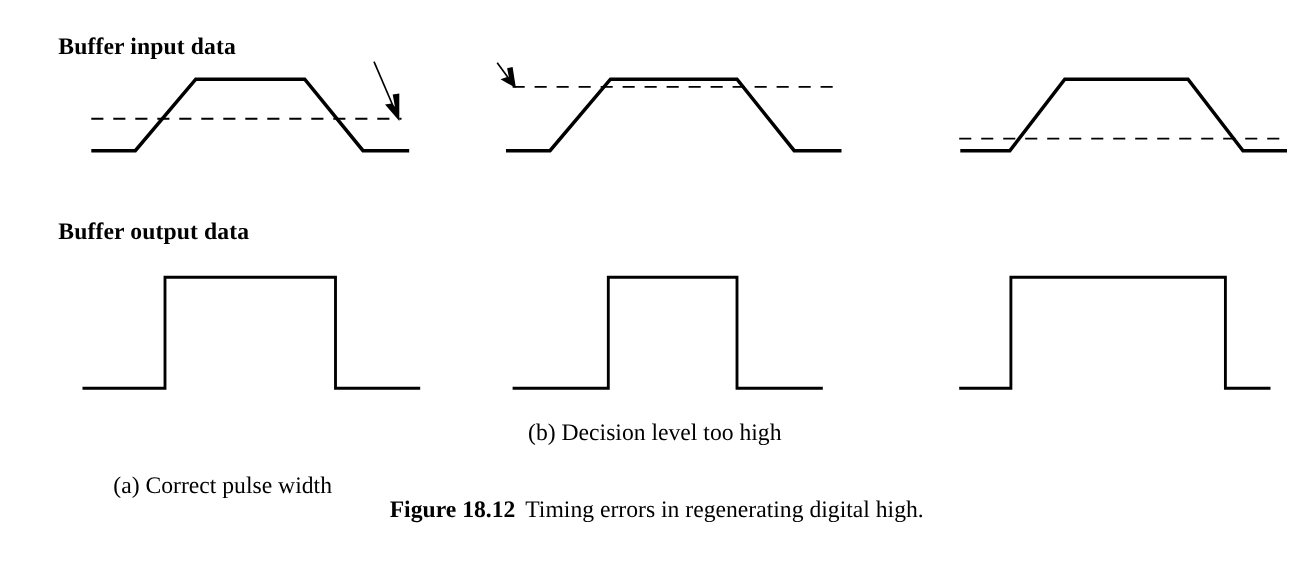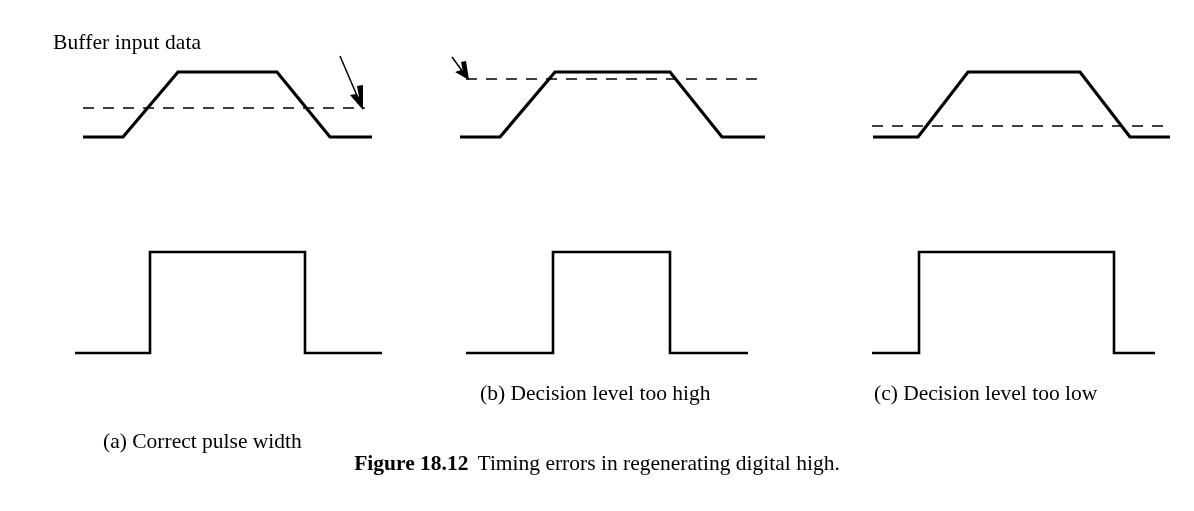--- a/index.html
+++ b/index.html
@@ -63,20 +63,21 @@
   }
   .txt {
     position: absolute;
     white-space: nowrap;
     font-family: "Liberation Serif", "DejaVu Serif", serif;
     color: #000000;
   }
   .axis-label {
     font-size: 21.5px;
     letter-spacing: 0.1px;
+    font-weight: bold;
   }
   .annot-label {
     font-size: 21.5px;
   }
   .panel-caption {
     font-size: 21.5px;
   }
   .fig-caption {
     font-size: 21.5px;
     left: 0;
@@ -129,25 +130,25 @@
 
     <g>
       <line class="leader" x1="452" y1="57" x2="463" y2="72"></line>
       <polygon class="arrowhead" points="469,80 455,72 461,70 463,72 461,62 466,61"></polygon>
     </g>
 
   </svg>
 
   <div class="txt axis-label" style="left:53px; top:30px;">Buffer input data</div>
 
+  <div class="txt axis-label" style="left:53px; top:198px;">Buffer output data</div>
 
 
   <div class="txt panel-caption" style="left:103px; top:381px;margin-top:48px;">(a) Correct pulse width</div>
 
   <div class="txt panel-caption" style="left:480px; top:381px;">(b) Decision level too high</div>
 
-  <div class="txt panel-caption" style="left:874px; top:381px;">(c) Decision level too low</div>
 
   <div class="txt fig-caption" style="top:451px;">
     <span class="fc-bold">Figure 18.12</span><span class="fc-gap"></span><span>Timing errors in regenerating digital high.</span>
   </div>
 
 </div>
 
 </body></html>

